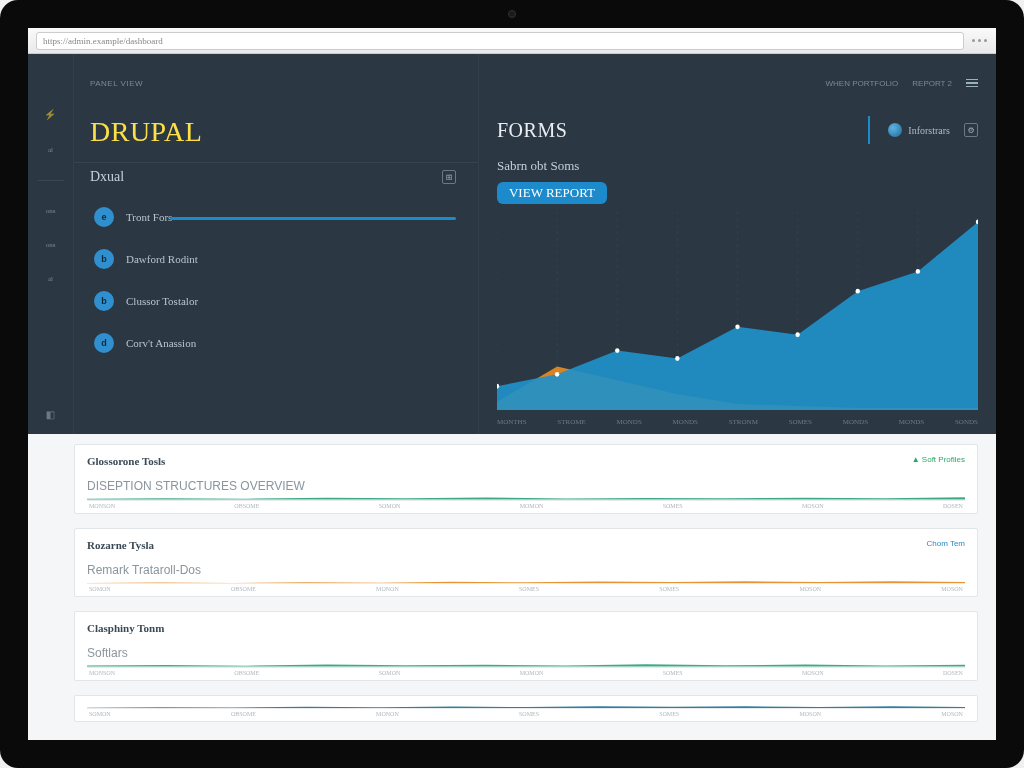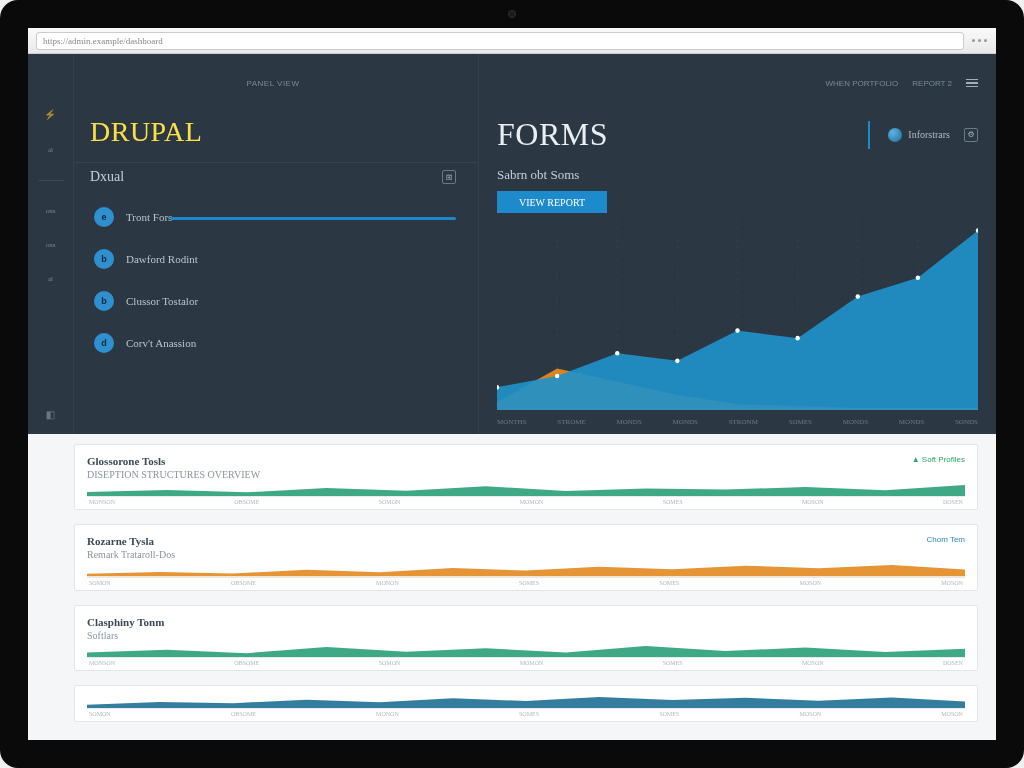--- a/index.html
+++ b/index.html
@@ -19,61 +19,61 @@
 .upper{height:380px;background:#2b3843;display:flex;color:#cfd8de}
 
 
 .rail{width:46px;height:100%;background:#2b3843;border-right:1px solid rgba(255,255,255,.04);display:flex;flex-direction:column;align-items:center;padding-top:54px;gap:26px}
 .rail-icon{width:12px;height:12px;opacity:.55;font-size:10px;display:flex;align-items:center;justify-content:center;color:#9db0bd}
 .rail-label{font-size:7px;color:#7a8a95;transform:rotate(0)}
 .rail-sep{flex:0 0 1px;width:26px;background:rgba(255,255,255,.08)}
 
 
 .left-panel{width:404px;height:100%;display:flex;flex-direction:column}
-.lp-header{height:58px;display:flex;align-items:center;justify-content:center;padding:0 22px 0 16px}
+.lp-header{height:58px;display:flex;align-items:center;justify-content:flex-start;padding:0 22px 0 16px}
 .lp-header .tag{font-size:8px;color:#7a8a95;font-family:Arial,sans-serif;letter-spacing:.5px}
 .lp-title-row{display:flex;align-items:center;justify-content:space-between;padding:4px 22px 14px 16px}
 .lp-title{font-size:28px;font-family:'Palatino Linotype',Georgia,serif;color:#fde047;letter-spacing:.5px;text-transform:uppercase}
 .lp-sub-row{display:flex;align-items:center;justify-content:space-between;padding:6px 22px 8px 16px;border-top:1px solid rgba(255,255,255,.06)}
 .lp-sub{font-size:14px;color:#c4d0d8;font-family:'Palatino Linotype',Georgia,serif}
 .lp-icon{width:14px;height:14px;border:1px solid #6a7a85;border-radius:2px;display:flex;align-items:center;justify-content:center;font-size:8px;color:#9db0bd}
 
 .nav-list{padding:6px 22px 0 16px;display:flex;flex-direction:column;gap:6px}
 .nav-item{display:flex;align-items:center;gap:12px;padding:8px 4px;cursor:pointer}
 .nav-dot{width:20px;height:20px;border-radius:50%;background:#2f8fcf;display:flex;align-items:center;justify-content:center;font-size:9px;color:#0d2a3b;font-family:Arial,sans-serif;font-weight:bold}
 .nav-label{font-size:11px;color:#b8c5ce;font-family:Georgia,serif}
 .nav-active{position:relative}
 .nav-active::after{content:'';position:absolute;left:80px;right:0;top:50%;height:3px;background:#1d8acc;border-radius:2px}
 
 
 .right-panel{flex:1;height:100%;display:flex;flex-direction:column;border-left:1px solid rgba(255,255,255,.04);position:relative}
 .rp-header{height:58px;display:flex;align-items:center;justify-content:flex-end;padding:0 18px;gap:14px}
 .rp-tag{font-size:8px;color:#7a8a95;font-family:Arial,sans-serif}
 .rp-title-row{display:flex;align-items:center;justify-content:space-between;padding:4px 18px 14px 18px}
-.rp-title{font-size:32px;font-family:'Palatino Linotype',Georgia,serif;color:#e8eef2;text-transform:uppercase;letter-spacing:.5px}
+.rp-title{font-size:20px;font-family:'Palatino Linotype',Georgia,serif;color:#e8eef2;text-transform:uppercase;letter-spacing:.5px}
 .v-divider{width:2px;height:28px;background:#1d8acc;margin-right:4px}
 .user-chip{display:flex;align-items:center;gap:6px;font-size:10px;color:#aebac3;font-family:Arial,sans-serif}
 .user-chip .av{width:14px;height:14px;border-radius:50%;background:radial-gradient(circle at 35% 35%,#5fb3e0,#1d6a9a)}
 .menu-btn{display:flex;flex-direction:column;gap:2px}
 .menu-btn span{width:12px;height:1.5px;background:#9db0bd;display:block}
 
 .chart-head{padding:0 34px 8px 18px;display:flex;flex-direction:column;gap:8px}
 .chart-title{font-size:13px;color:#c4d0d8;font-family:Georgia,serif}
-.chart-btn{height:22px;width:110px;background:#1d8acc;border-radius:0;display:flex;align-items:center;justify-content:center;font-size:10px;color:#fff;font-family:Arial,sans-serif;cursor:pointer}
+.chart-btn{height:22px;width:110px;background:#1d8acc;border-radius:6px;display:flex;align-items:center;justify-content:center;font-size:13px;color:#fff;font-family:Arial,sans-serif;cursor:pointer}
 
 .big-chart{flex:1;position:relative;margin:0 18px 6px 18px}
 .big-chart svg{position:absolute;inset:0;width:100%;height:100%}
 .x-axis{display:flex;justify-content:space-between;padding:2px 18px 8px 18px;font-size:7px;color:#6a7a85;font-family:Arial,sans-serif}
 
 
 .lower{background:#f4f6f7;padding:10px 18px 18px 46px;display:grid;grid-template-columns:1fr;gap:14px;height:calc(100% - 380px - 26px)}
 .card{background:#fff;border:1px solid #e2e6e9;border-radius:2px;padding:10px 12px 4px 12px;display:flex;flex-direction:column;overflow:hidden}
 .card-head{display:flex;justify-content:space-between;align-items:flex-start;margin-bottom:4px}
 .card-title{font-size:11px;color:#3a4a55;font-family:Georgia,serif;font-weight:bold}
-.card-sub{font-size:10px;color:#8a959d;font-family:Liberation Serif, serif;margin-top:2px}
+.card-sub{font-size:12px;color:#8a959d;font-family:Liberation Sans, sans-serif;margin-top:12px}
 .card-meta{font-size:8px;color:#2aa866;font-family:Arial,sans-serif}
 .card-meta.blue{color:#2a88c8}
 .mini-chart{flex:1;position:relative;min-height:0}
 .mini-chart svg{position:absolute;inset:0;width:100%;height:100%}
 .mini-x{display:flex;justify-content:space-between;font-size:6px;color:#b0b8be;font-family:Arial,sans-serif;padding:2px 2px 0 2px;border-top:1px solid #e8ebed}
 </style>
 </head>
 <body>
 
 <div class="camera"></div>

